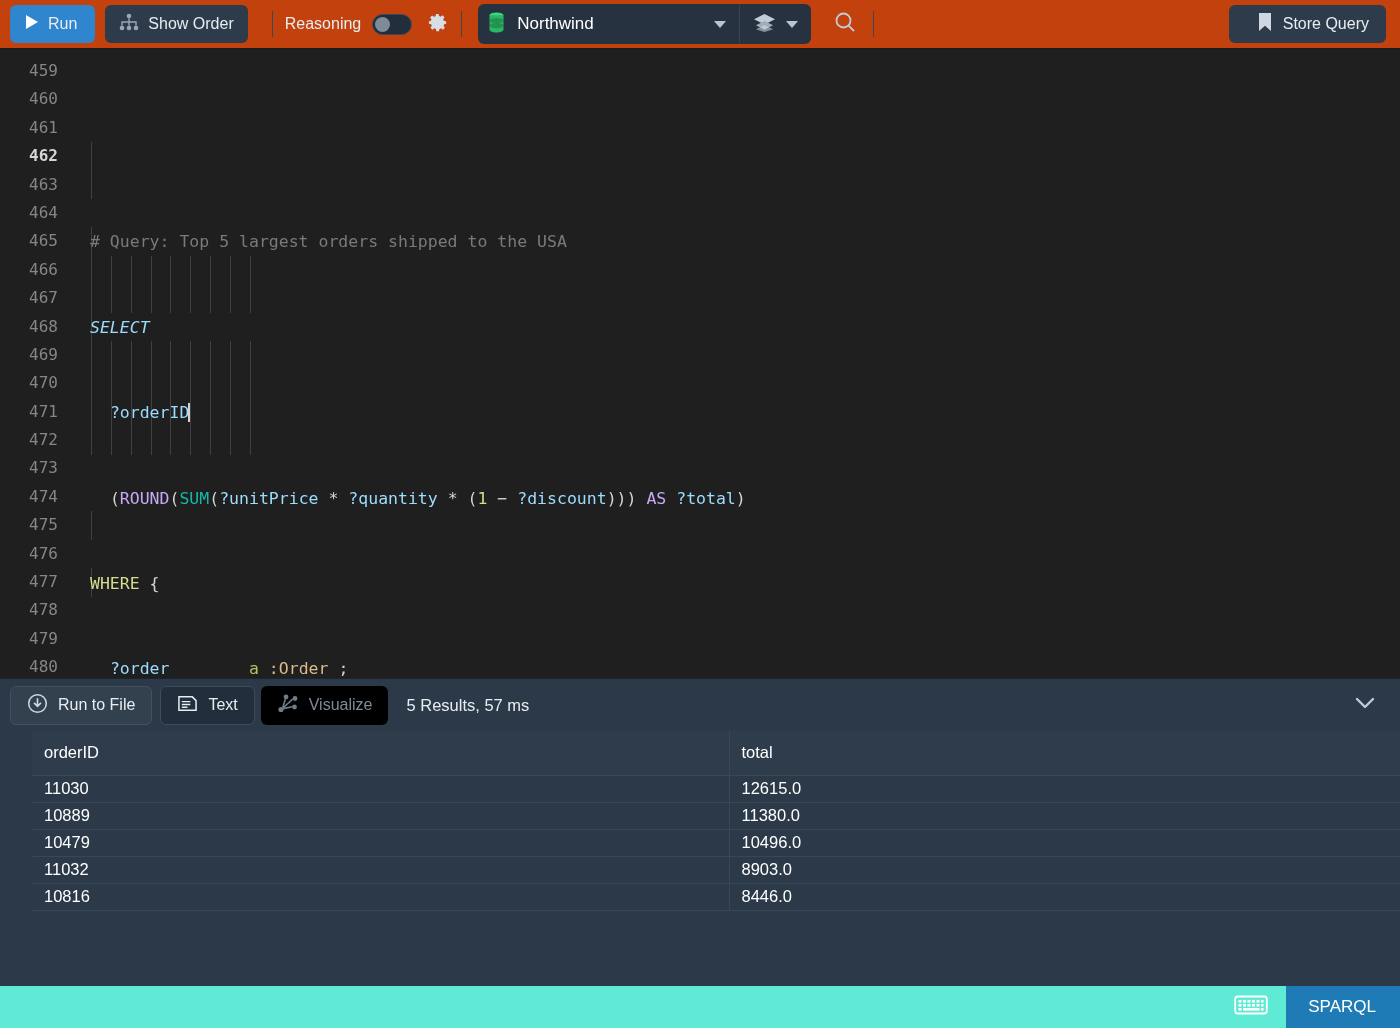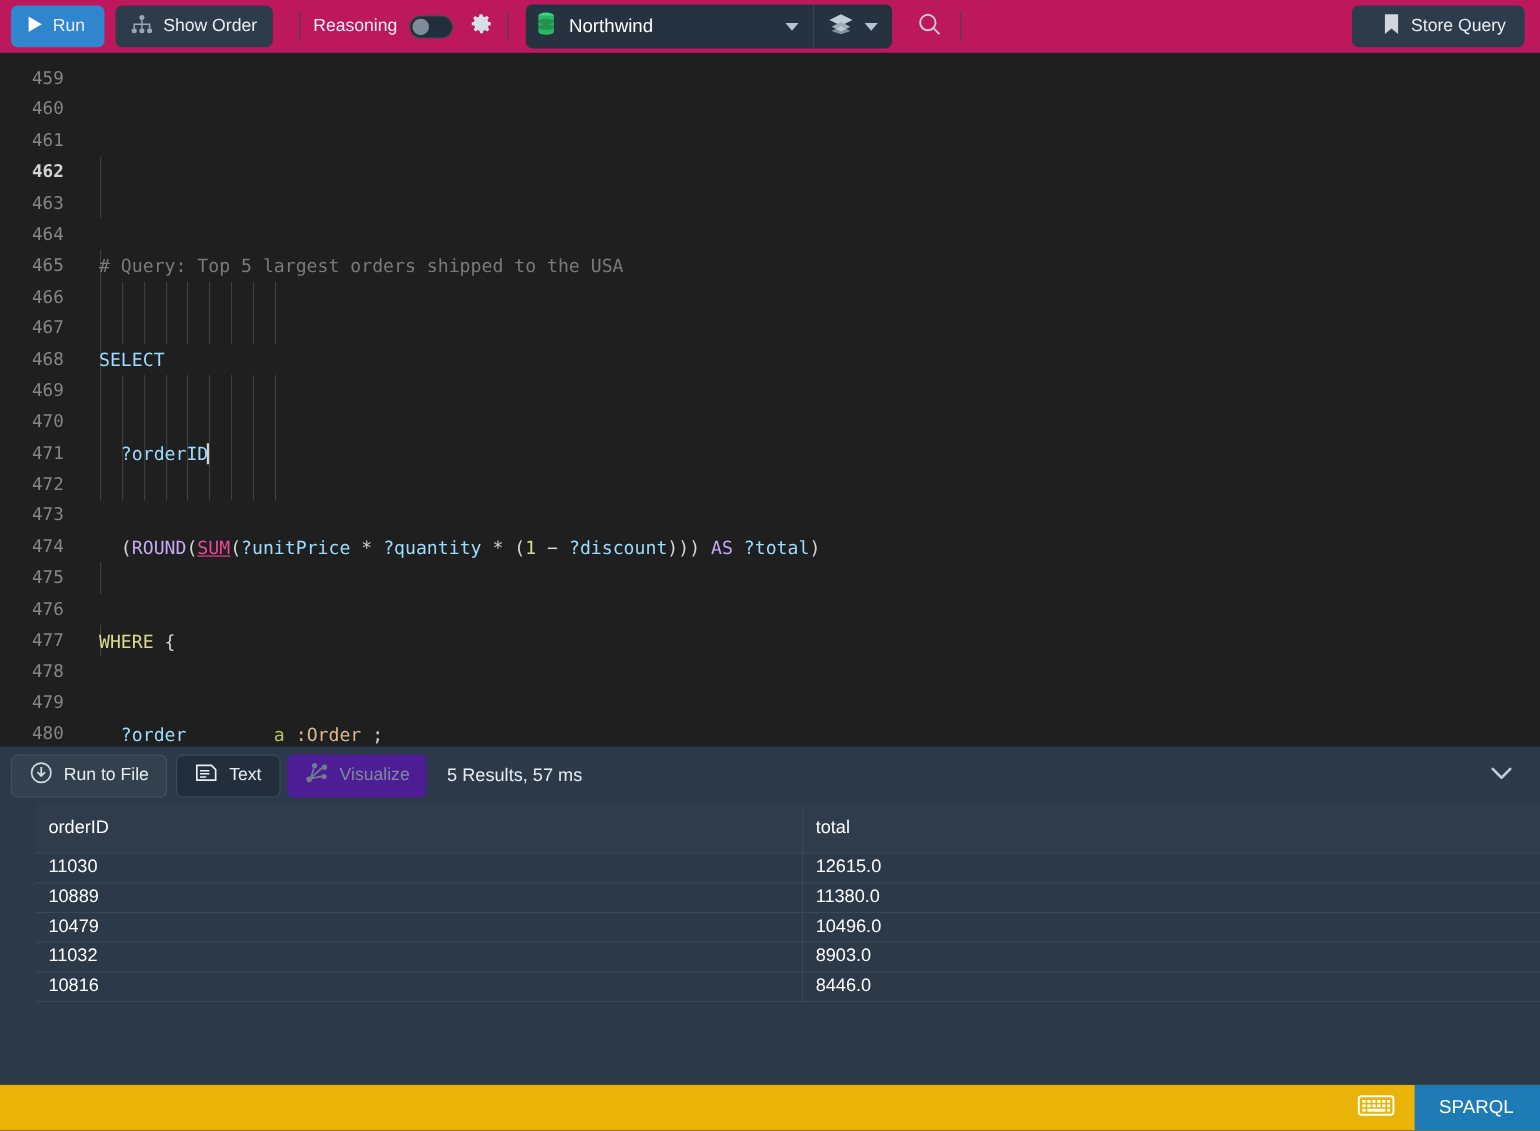--- a/index.html
+++ b/index.html
@@ -8,21 +8,21 @@
     width: 1400px; height: 1028px;
     background: #1f1f1f;
     font-family: "Liberation Sans", sans-serif;
     overflow: hidden;
   }
   #app { width: 1400px; height: 1028px; display: flex; flex-direction: column; }
 
   
   .toolbar {
     height: 49px; flex: 0 0 49px;
-    background: #be185d;
+    background: #c2410c;
     display: flex; align-items: center;
     padding: 0 10px;
     gap: 0px;
     border-bottom: 1px solid #141c26;
   }
   .tb-btn {
     display: flex; align-items: center; gap: 9px;
     height: 38px; padding: 0 14px;
     border-radius: 6px;
     color: #e8edf2; font-size: 16px;
@@ -97,28 +97,28 @@
     font-family: "DejaVu Sans Mono", monospace;
     font-size: 16.5px; color: #d4d4d4; white-space: pre;
   }
   .code .cl { height: 28.4px; line-height: 28.4px; padding-left: 18px; position: relative; }
   
   .guides { position: absolute; left: 18px; top: 8px; bottom: 0; width: 500px; pointer-events: none; }
   .guides i {
     position: absolute; width: 1px; background: #404040; display: block;
   }
   .tok-comment { color: #7a7a7a; }
-  .tok-kw      { color: #9cdcfe; }      
+  .tok-kw      { color: #9cdcfe; font-style: italic; }      
   .tok-kw2     { color: #c5a9f5; }      
   .tok-kw3     { color: #d7dc8e; }      
   .tok-var     { color: #9cdcfe; }      
   .tok-type    { color: #dcb98a; }      
   .tok-num     { color: #d7dc8e; }
   .tok-fn      { color: #c5a9f5; }      
-  .tok-fn2     { color: #ec4899; text-decoration: underline; }      
+  .tok-fn2     { color: #14b8a6; }      
   .tok-a       { color: #b5c15e; }
   .tok-p       { color: #d4d4d4; }
   .caret-bar {
     display: inline-block; width: 1.5px; height: 19px;
     background: #d4d4d4; vertical-align: -4px; margin-left: -1px;
   }
 
   
   .res-bar {
     flex: 0 0 53px; height: 53px;
@@ -129,21 +129,21 @@
   }
   .rb-btn {
     display: flex; align-items: center; gap: 10px;
     height: 39px; padding: 0 16px;
     border-radius: 6px; font-size: 16px;
     color: #e8edf2; cursor: pointer; user-select: none;
     white-space: nowrap;
   }
   .rb-file { background: #33414f; border: 1px solid #44505e; margin-right: 8px; }
   .rb-text { background: #222e3c; border: 1px solid #3d4b5a; margin-right: 6px; }
-  .rb-vis  { background: #4c1d95; color: #7e8b99; cursor: default; margin-right: 12px; text-align: right; }
+  .rb-vis  { background: #000000; color: #7e8b99; cursor: default; margin-right: 12px; text-align: right; }
   .rb-status { color: #e8edf2; font-size: 16.5px; margin-left: 6px; white-space: nowrap; }
   .rb-spacer { flex: 1 1 auto; }
   .rb-chev { padding: 8px 14px; cursor: pointer; display:flex; align-items:center; }
 
   
   .results {
     flex: 0 0 255px; background: #2b3949;
     overflow: hidden; position: relative;
   }
   table.rt { width: 100%; border-collapse: collapse; table-layout: fixed; margin-left: 32px; }
@@ -155,21 +155,21 @@
     border-right: 1px solid #3a4856;
   }
   table.rt th { height: 44px; background: #2e3c4c; }
   table.rt td { height: 27px; }
   table.rt col.c1 { width: 697px; }
   .tbl-fill { height: 72px; }
 
   
   .status {
     flex: 0 0 42px; height: 42px;
-    background: #eab308;
+    background: #5eead4;
     display: flex; align-items: center;
   }
   .st-spacer { flex: 1 1 auto; }
   .st-kbd { padding: 0 18px; display: flex; align-items: center; cursor: pointer; height: 42px; }
   .st-lang {
     background: #1f7bb6; color: #ffffff;
     font-size: 17px; height: 42px;
     display: flex; align-items: center;
     padding: 0 24px 0 22px; cursor: pointer; user-select: none;
   }

